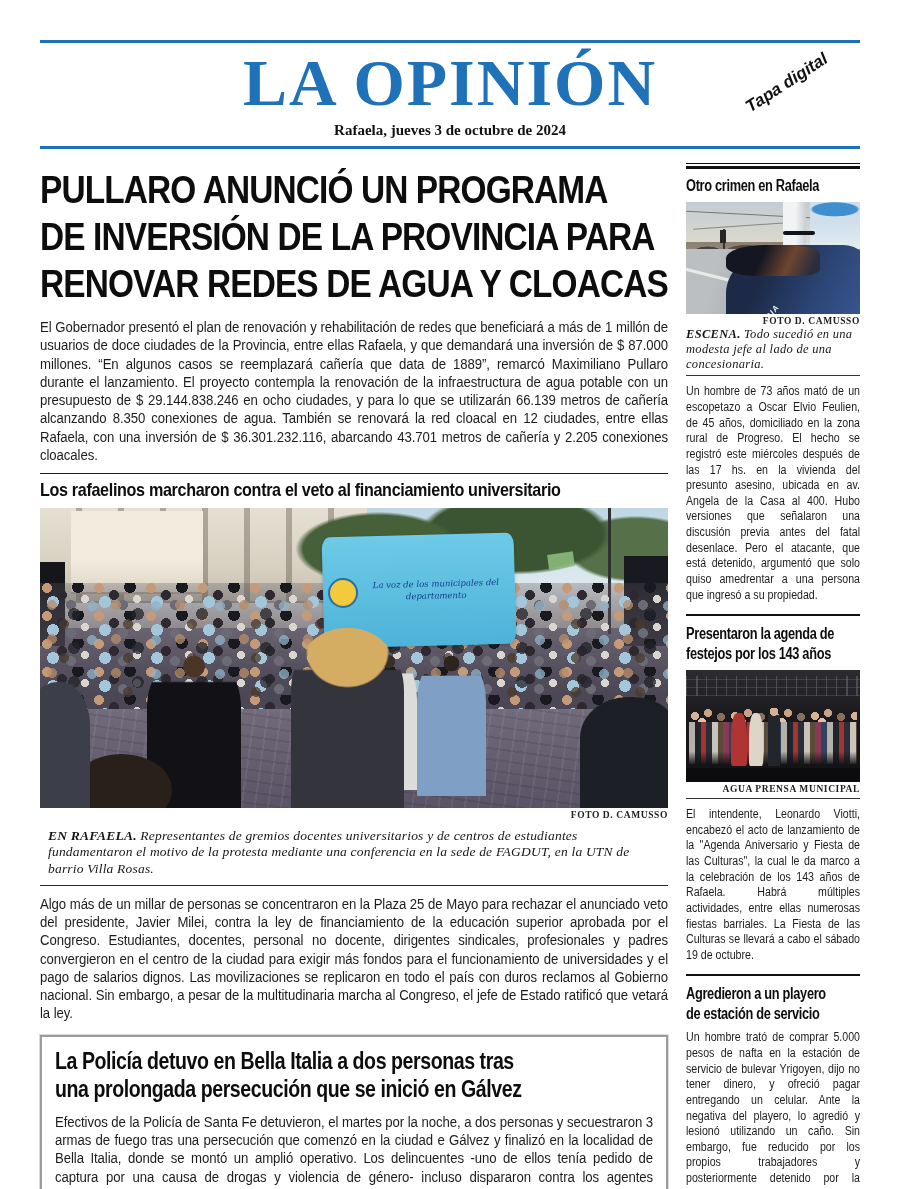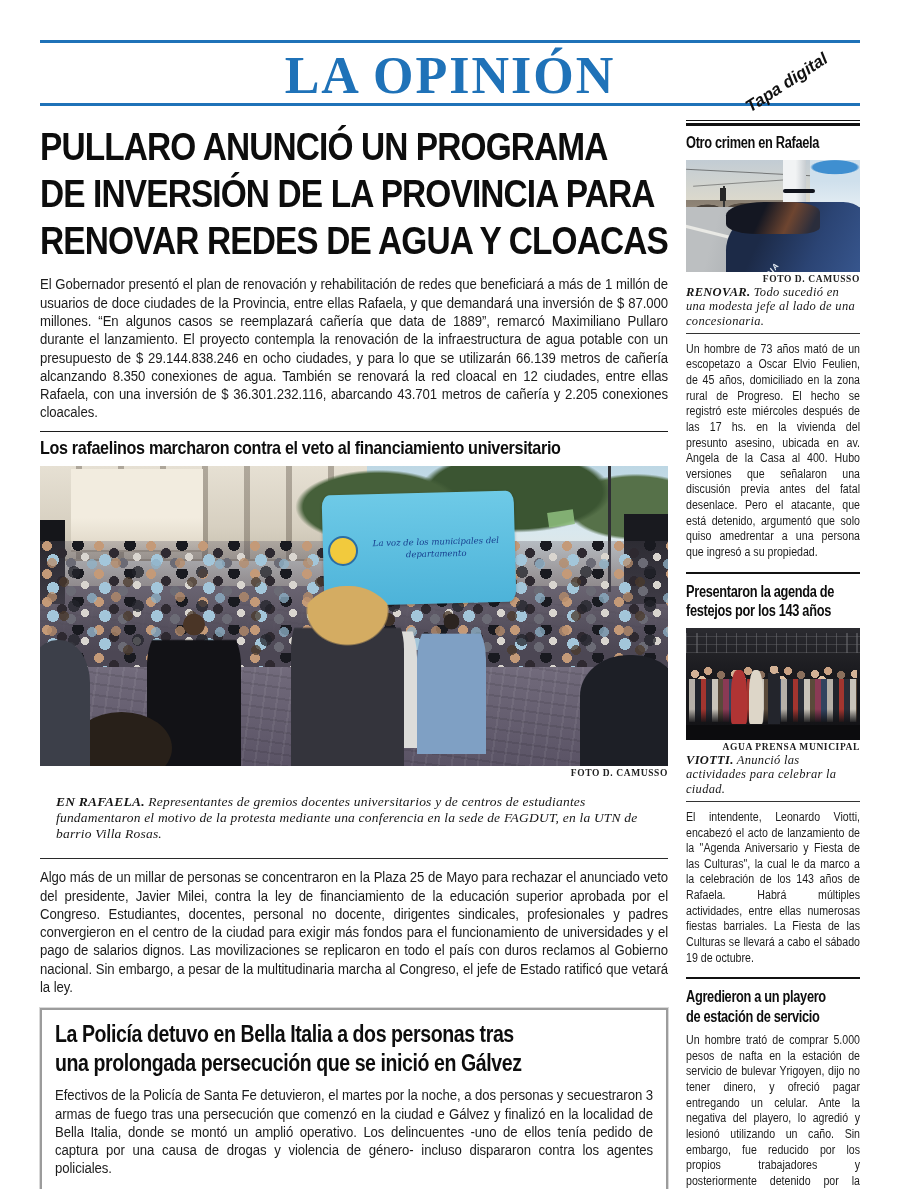--- a/index.html
+++ b/index.html
@@ -3,21 +3,21 @@
 <meta charset="utf-8">
 <style>
   html,body{margin:0;padding:0;background:#ffffff;}
   body{width:900px;height:1189px;overflow:hidden;font-family:"Liberation Sans",sans-serif;color:#1a1a1a;}
   .page{position:relative;width:900px;height:1189px;background:#fff;}
 
   
   .header{margin:40px 40px 0;position:relative;}
   .rule-blue{height:3px;background:#1f72b8;}
   .masthead{position:relative;text-align:center;padding:4px 0 0;}
-  .masthead-title{font-family:"Liberation Serif",serif;font-weight:bold;font-size:52px;line-height:1.04;color:#1f72b8;letter-spacing:2px;margin:2px 0 0;}
+  .masthead-title{font-family:"Liberation Serif",serif;font-weight:bold;font-size:66px;line-height:1.04;color:#1f72b8;letter-spacing:2px;margin:2px 0 0;}
   .tapa{position:absolute;right:26px;top:30px;transform:rotate(-33deg);font-style:italic;font-weight:bold;font-size:17px;color:#101010;white-space:nowrap;}
   .dateline{text-align:center;font-family:"Liberation Serif",serif;font-weight:bold;font-size:15px;color:#111;margin:4px 0 7px;}
 
   
   .columns{display:flex;gap:18px;margin:14px 40px 0;}
   .col-main{width:628px;flex:0 0 628px;}
   .col-side{width:174px;flex:0 0 174px;}
 
   
   .cx85{transform:scaleX(.85);transform-origin:0 0;width:117.65%;}
@@ -153,20 +153,21 @@
 <body>
 
 <div class="page">
 
   <div class="header">
     <div class="rule-blue"></div>
     <div class="masthead">
       <div class="masthead-title">LA OPINIÓN</div>
       <div class="tapa">Tapa digital</div>
     </div>
+    <div class="dateline">Rafaela, jueves 3 de octubre de 2024</div>
     <div class="rule-blue"></div>
   </div>
 
   <div class="columns">
 
     <div class="col-main">
 
       <h1 class="headline cx88">PULLARO ANUNCIÓ UN PROGRAMA
 DE INVERSIÓN DE LA PROVINCIA PARA
 RENOVAR REDES DE AGUA Y CLOACAS</h1>
@@ -198,21 +199,21 @@
         <div class="m-fig m-fig4"></div>
         <div class="m-fig m-fig3"></div>
         <div class="m-fig m-fig1"></div>
         <div class="m-fig m-fig5"></div>
         <div class="m-fig m-fig6"></div>
         <div class="m-fig m-fig7"></div>
       </div>
 
       <div class="credit">FOTO D. CAMUSSO</div>
 
-      <p class="caption" style="margin:16px;">
+      <p class="caption" style="margin:8px;">
         <span class="lead">EN RAFAELA.</span><span> Representantes de gremios docentes universitarios y de centros de estudiantes fundamentaron el motivo de la protesta mediante una conferencia en la sede de FAGDUT, en la UTN de barrio Villa Rosas.</span>
       </p>
       <div class="rule-caption"></div>
 
       <p class="story-body cx85" style="margin:0;">Algo más de un millar de personas se concentraron en la Plaza 25 de Mayo para rechazar el anunciado veto del presidente, Javier Milei, contra la ley de financiamiento de la educación superior aprobada por el Congreso. Estudiantes, docentes, personal no docente, dirigentes sindicales, profesionales y padres convergieron en el centro de la ciudad para exigir más fondos para el funcionamiento de universidades y el pago de salarios dignos. Las movilizaciones se replicaron en todo el país con duros reclamos al Gobierno nacional. Sin embargo, a pesar de la multitudinaria marcha al Congreso, el jefe de Estado ratificó que vetará la ley.</p>
 
       <div class="police-box">
         <h2 class="box-head cx85">La Policía detuvo en Bella Italia a dos personas tras
 una prolongada persecución que se inició en Gálvez</h2>
         <p class="story-body cx85" style="margin:0;">Efectivos de la Policía de Santa Fe detuvieron, el martes por la noche, a dos personas y secuestraron 3 armas de fuego tras una persecución que comenzó en la ciudad e Gálvez y finalizó en la localidad de Bella Italia, donde se montó un amplió operativo. Los delincuentes -uno de ellos tenía pedido de captura por una causa de drogas y violencia de género- incluso dispararon contra los agentes policiales.</p>
@@ -239,21 +240,21 @@
         <div class="c-curb"></div>
         <div class="c-car">
           <div class="c-car-window"></div>
           <div class="c-car-text">POLICIA</div>
         </div>
         <div class="c-lightbar"></div>
       </div>
 
       <div class="credit">FOTO D. CAMUSSO</div>
       <p class="side-caption" style="margin:0;">
-        <span class="lead">RENOVAR.</span><span> Todo sucedió en una modesta jefe al lado de una concesionaria.</span>
+        <span class="lead">ESCENA.</span><span> Todo sucedió en una modesta jefe al lado de una concesionaria.</span>
       </p>
       <div class="side-rule-cap"></div>
 
       <p class="side-body cx85" style="margin:0;">Un hombre de 73 años mató de un escopetazo a Oscar Elvio Feulien, de 45 años, domiciliado en la zona rural de Progreso. El hecho se registró este miércoles después de las 17 hs. en la vivienda del presunto asesino, ubicada en av. Angela de la Casa al 400. Hubo versiones que señalaron una discusión previa antes del fatal desenlace. Pero el atacante, que está detenido, argumentó que solo quiso amedrentar a una persona que ingresó a su propiedad.</p>
 
       <div class="side-rule-mid"></div>
 
       <h3 class="side-head cx80">Presentaron la agenda de
 festejos por los 143 años</h3>
 
@@ -262,23 +263,20 @@
         <div class="a-truss"></div>
         <div class="a-heads"></div>
         <div class="a-bodies"></div>
         <div class="a-red"></div>
         <div class="a-white"></div>
         <div class="a-suit"></div>
         <div class="a-floor"></div>
       </div>
 
       <div class="credit">AGUA PRENSA MUNICIPAL</div>
-      <p class="side-caption" style="margin:0;">
-        <span class="lead">VIOTTI.</span><span> Anunció las actividades para celebrar la ciudad.</span>
-      </p>
       <div class="side-rule-cap"></div>
 
       <p class="side-body cx85" style="margin:0;">El intendente, Leonardo Viotti, encabezó el acto de lanzamiento de la "Agenda Aniversario y Fiesta de las Culturas", la cual le da marco a la celebración de los 143 años de Rafaela. Habrá múltiples actividades, entre ellas numerosas fiestas barriales. La Fiesta de las Culturas se llevará a cabo el sábado 19 de octubre.</p>
 
       <div class="side-rule-mid"></div>
 
       <h3 class="side-head cx80">Agredieron a un playero
 de estación de servicio</h3>
 
       <p class="side-body cx85" style="margin:0;">Un hombre trató de comprar 5.000 pesos de nafta en la estación de servicio de bulevar Yrigoyen, dijo no tener dinero, y ofreció pagar entregando un celular. Ante la negativa del playero, lo agredió y lesionó utilizando un caño. Sin embargo, fue reducido por los propios trabajadores y posteriormente detenido por la policía.</p>

